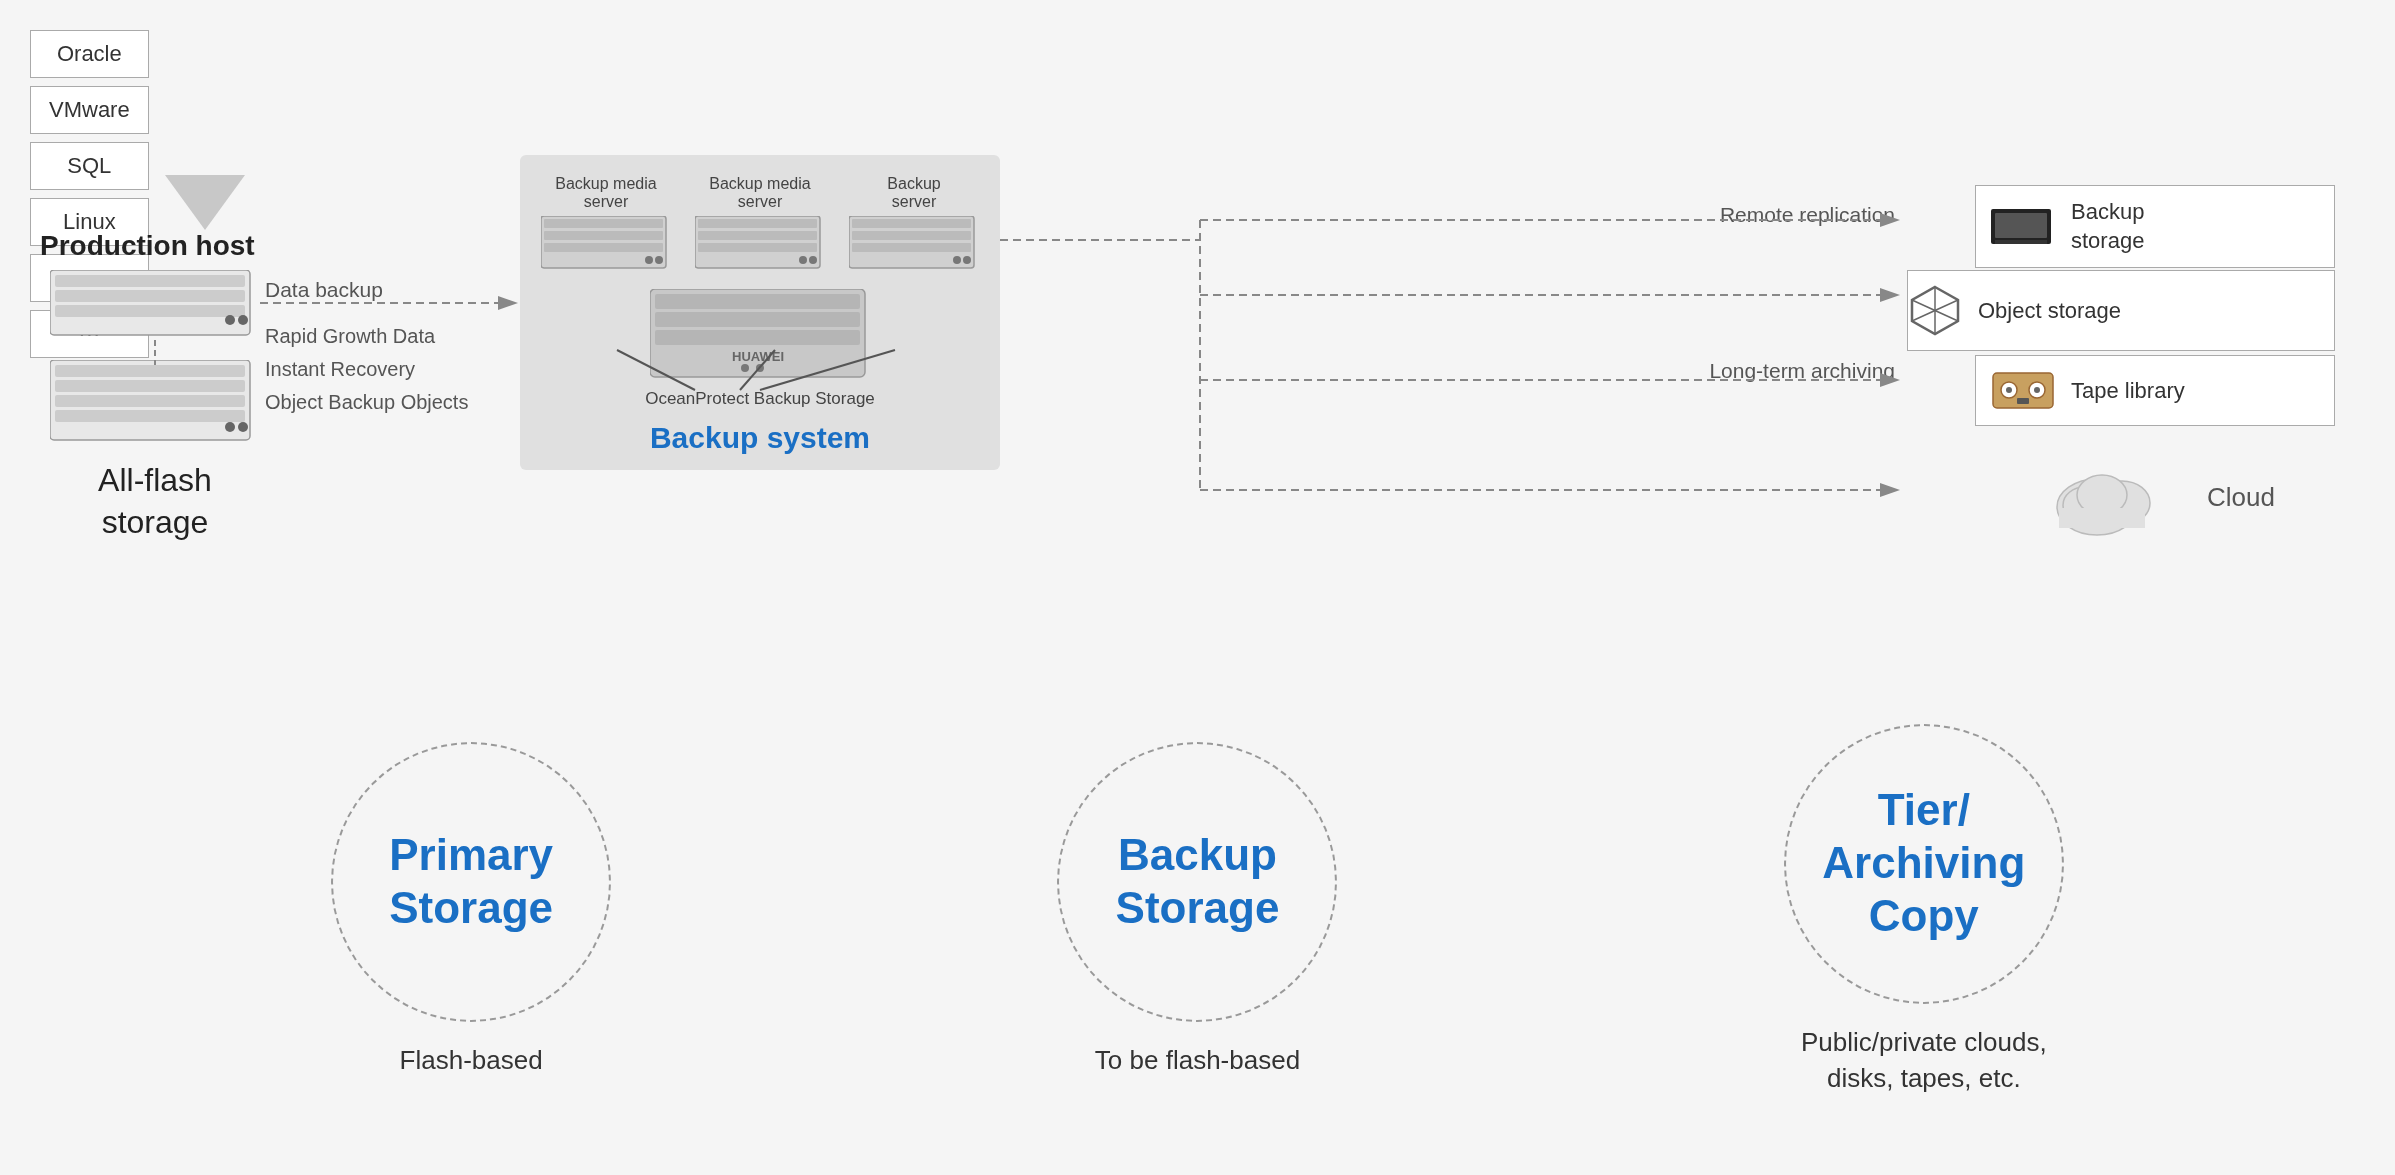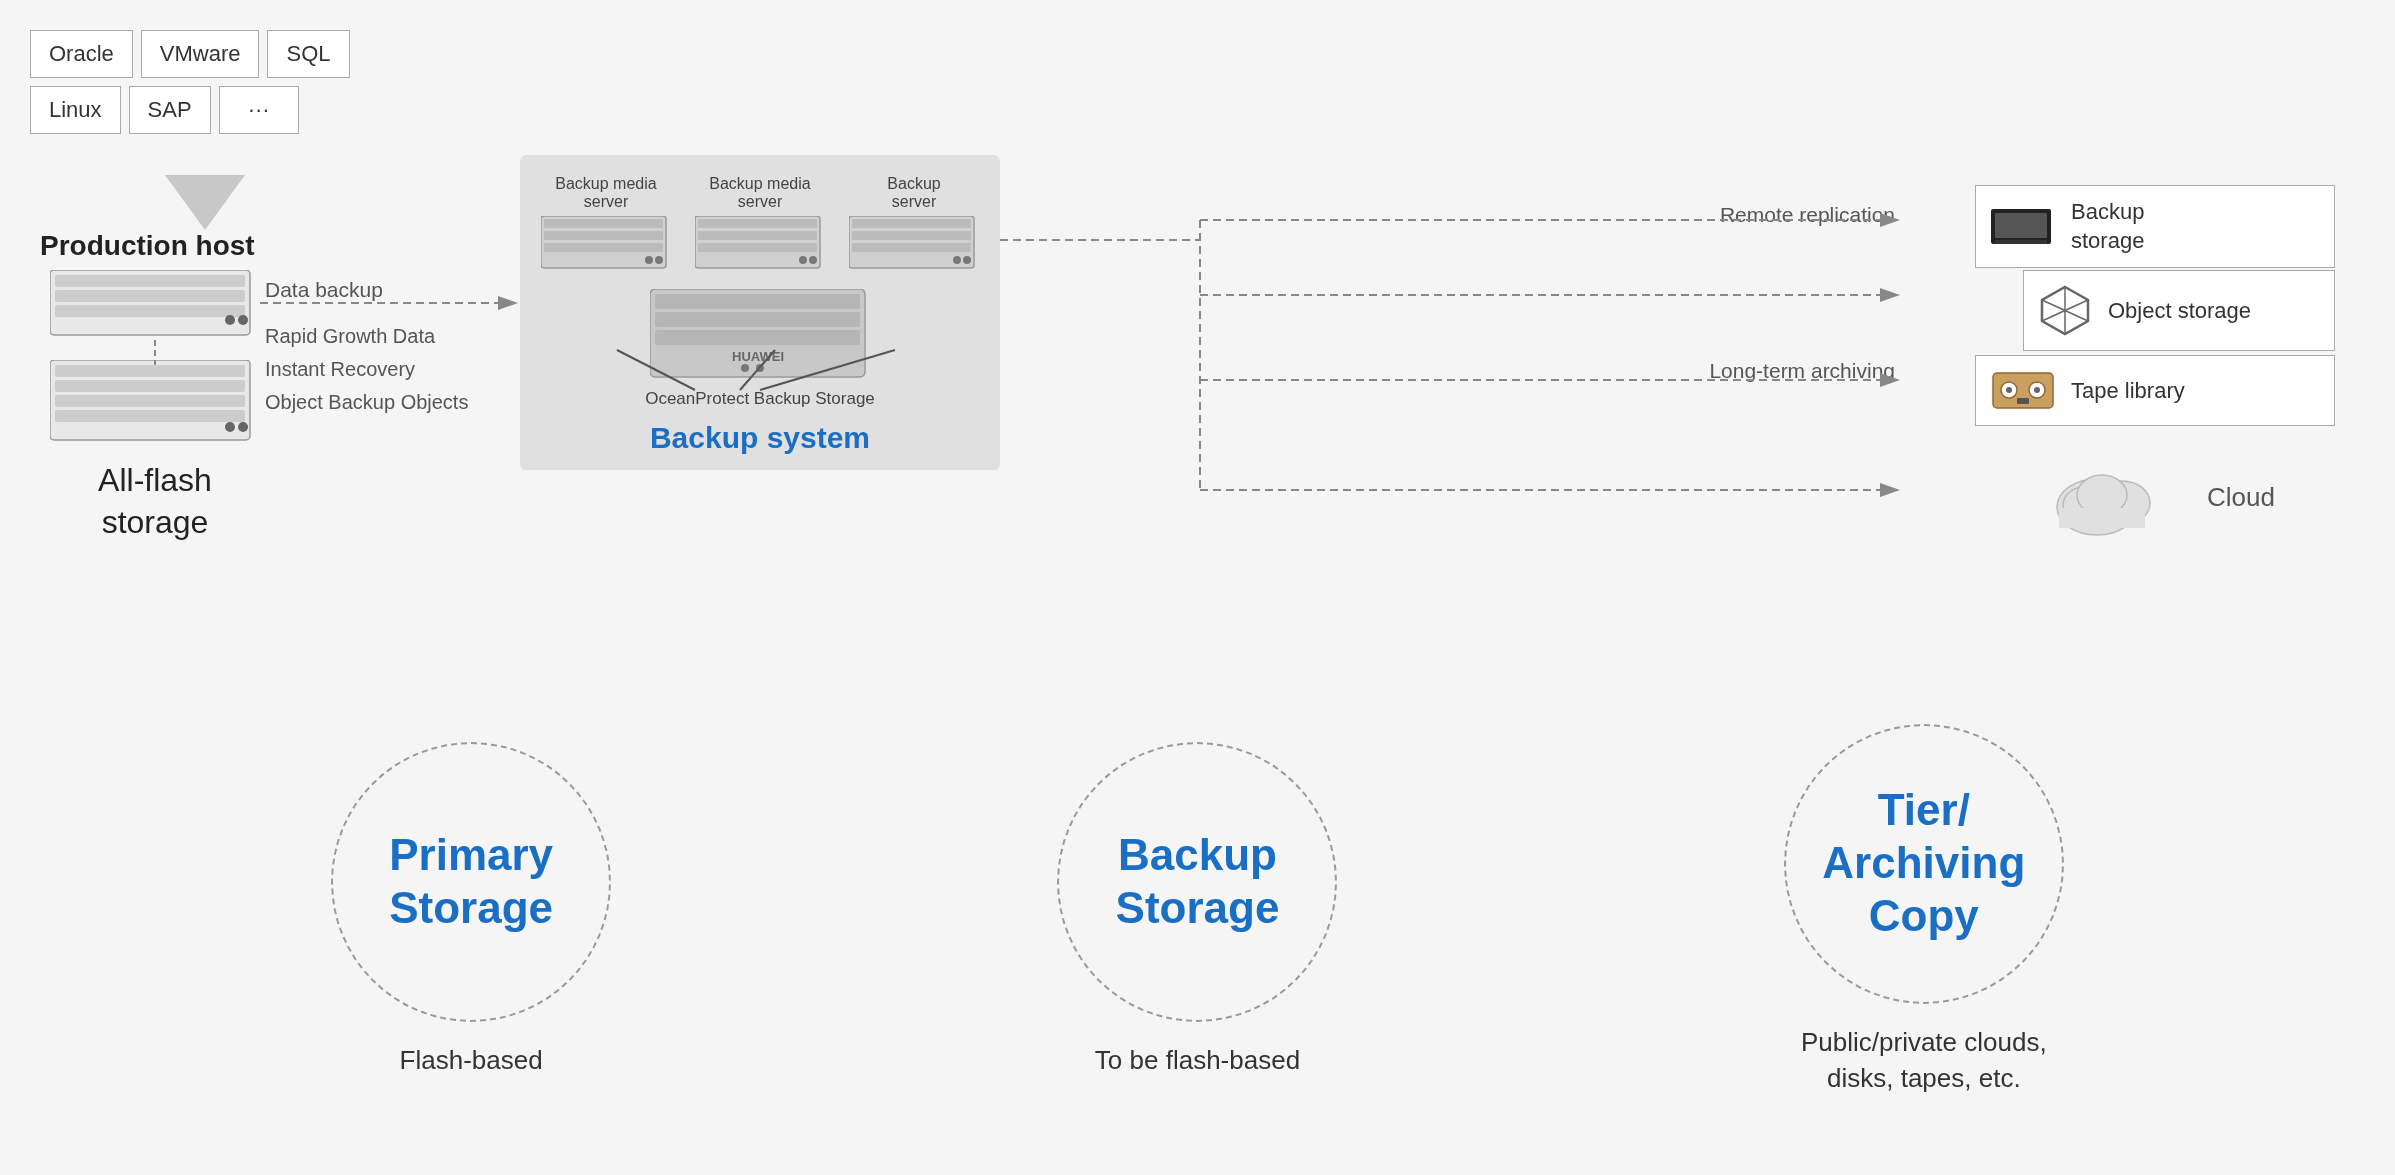--- a/index.html
+++ b/index.html
@@ -21,20 +21,21 @@
     
     .app-boxes {
       position: absolute;
       left: 30px;
       top: 30px;
     }
     .app-row {
       display: flex;
       gap: 8px;
       margin-bottom: 8px;
+      flex-direction: column;
     }
     .app-box {
       border: 1.5px solid #aaa;
       padding: 10px 18px;
       background: white;
       font-size: 22px;
       color: #333;
       min-width: 80px;
       text-align: center;
     }
@@ -226,21 +227,21 @@
 
   <div style="position:absolute;right:60px;top:185px;width:360px;border:1.5px solid #aaa;background:white;padding:12px 15px;display:flex;align-items:center;gap:15px;">
     <svg width="65" height="40" viewBox="0 0 65 40">
       <rect x="0" y="2" width="60" height="35" rx="2" fill="#222"></rect>
       <rect x="4" y="6" width="52" height="25" rx="1" fill="#555"></rect>
       <rect x="4" y="33" width="52" height="4" rx="0" fill="#333"></rect>
     </svg>
     <div style="font-size:22px;color:#333;line-height:1.3;">Backup<br>storage</div>
   </div>
 
-  <div style="position:absolute;right:60px;top:270px;width:312px;border:1.5px solid #aaa;background:white;padding:12px 14px;display:flex;align-items:center;gap:15px;">
+  <div style="position:absolute;right:60px;top:270px;width:428px;border:1.5px solid #aaa;background:white;padding:12px 0;display:flex;align-items:center;gap:15px;">
     <svg width="55" height="55" viewBox="0 0 55 55">
 
       <polygon points="27,4 50,17 50,38 27,51 4,38 4,17" fill="none" stroke="#666" stroke-width="2.5"></polygon>
       <line x1="27" y1="4" x2="27" y2="51" stroke="#666" stroke-width="1.5"></line>
       <line x1="4" y1="17" x2="50" y2="38" stroke="#666" stroke-width="1.5"></line>
       <line x1="50" y1="17" x2="4" y2="38" stroke="#666" stroke-width="1.5"></line>
     </svg>
     <div style="font-size:22px;color:#333;">Object storage</div>
   </div>
 

